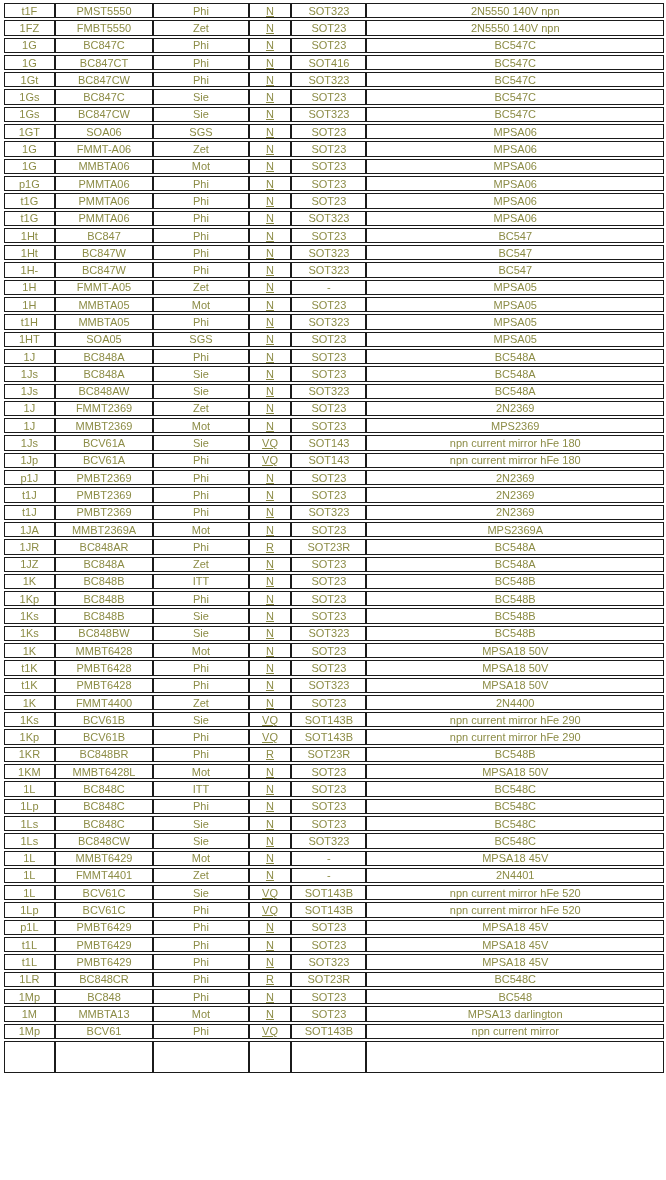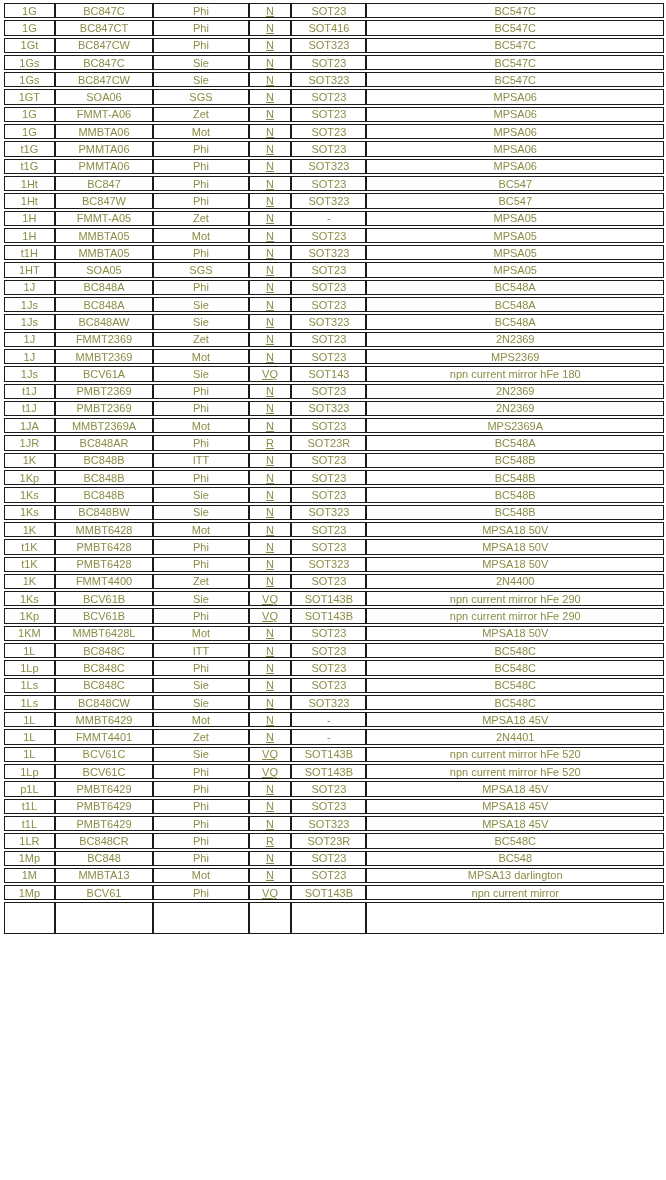--- a/index.html
+++ b/index.html
@@ -58,20 +58,36 @@
     <colgroup>
       <col class="c-code">
       <col class="c-device">
       <col class="c-mfr">
       <col class="c-pol">
       <col class="c-pkg">
       <col class="c-desc">
     </colgroup>
     <tbody>
         <tr>
+          <td>t1F</td>
+          <td>PMST5550</td>
+          <td>Phi</td>
+          <td><span class="pol-underline">N</span></td>
+          <td>SOT323</td>
+          <td>2N5550 140V npn</td>
+        </tr>
+        <tr>
+          <td>1FZ</td>
+          <td>FMBT5550</td>
+          <td>Zet</td>
+          <td><span class="pol-underline">N</span></td>
+          <td>SOT23</td>
+          <td>2N5550 140V npn</td>
+        </tr>
+        <tr>
           <td>1G</td>
           <td>BC847C</td>
           <td>Phi</td>
           <td><span class="pol-underline">N</span></td>
           <td>SOT23</td>
           <td>BC547C</td>
         </tr>
         <tr>
           <td>1G</td>
           <td>BC847CT</td>
@@ -122,20 +138,28 @@
         </tr>
         <tr>
           <td>1G</td>
           <td>MMBTA06</td>
           <td>Mot</td>
           <td><span class="pol-underline">N</span></td>
           <td>SOT23</td>
           <td>MPSA06</td>
         </tr>
         <tr>
+          <td>p1G</td>
+          <td>PMMTA06</td>
+          <td>Phi</td>
+          <td><span class="pol-underline">N</span></td>
+          <td>SOT23</td>
+          <td>MPSA06</td>
+        </tr>
+        <tr>
           <td>t1G</td>
           <td>PMMTA06</td>
           <td>Phi</td>
           <td><span class="pol-underline">N</span></td>
           <td>SOT23</td>
           <td>MPSA06</td>
         </tr>
         <tr>
           <td>t1G</td>
           <td>PMMTA06</td>
@@ -147,20 +171,28 @@
         <tr>
           <td>1Ht</td>
           <td>BC847</td>
           <td>Phi</td>
           <td><span class="pol-underline">N</span></td>
           <td>SOT23</td>
           <td>BC547</td>
         </tr>
         <tr>
           <td>1Ht</td>
+          <td>BC847W</td>
+          <td>Phi</td>
+          <td><span class="pol-underline">N</span></td>
+          <td>SOT323</td>
+          <td>BC547</td>
+        </tr>
+        <tr>
+          <td>1H-</td>
           <td>BC847W</td>
           <td>Phi</td>
           <td><span class="pol-underline">N</span></td>
           <td>SOT323</td>
           <td>BC547</td>
         </tr>
         <tr>
           <td>1H</td>
           <td>FMMT-A05</td>
           <td>Zet</td>
@@ -234,20 +266,36 @@
         </tr>
         <tr>
           <td>1Js</td>
           <td>BCV61A</td>
           <td>Sie</td>
           <td><span class="pol-underline">VQ</span></td>
           <td>SOT143</td>
           <td>npn current mirror hFe 180</td>
         </tr>
         <tr>
+          <td>1Jp</td>
+          <td>BCV61A</td>
+          <td>Phi</td>
+          <td><span class="pol-underline">VQ</span></td>
+          <td>SOT143</td>
+          <td>npn current mirror hFe 180</td>
+        </tr>
+        <tr>
+          <td>p1J</td>
+          <td>PMBT2369</td>
+          <td>Phi</td>
+          <td><span class="pol-underline">N</span></td>
+          <td>SOT23</td>
+          <td>2N2369</td>
+        </tr>
+        <tr>
           <td>t1J</td>
           <td>PMBT2369</td>
           <td>Phi</td>
           <td><span class="pol-underline">N</span></td>
           <td>SOT23</td>
           <td>2N2369</td>
         </tr>
         <tr>
           <td>t1J</td>
           <td>PMBT2369</td>
@@ -266,20 +314,28 @@
         </tr>
         <tr>
           <td>1JR</td>
           <td>BC848AR</td>
           <td>Phi</td>
           <td><span class="pol-underline">R</span></td>
           <td>SOT23R</td>
           <td>BC548A</td>
         </tr>
         <tr>
+          <td>1JZ</td>
+          <td>BC848A</td>
+          <td>Zet</td>
+          <td><span class="pol-underline">N</span></td>
+          <td>SOT23</td>
+          <td>BC548A</td>
+        </tr>
+        <tr>
           <td>1K</td>
           <td>BC848B</td>
           <td>ITT</td>
           <td><span class="pol-underline">N</span></td>
           <td>SOT23</td>
           <td>BC548B</td>
         </tr>
         <tr>
           <td>1Kp</td>
           <td>BC848B</td>
@@ -344,20 +400,28 @@
           <td>SOT143B</td>
           <td>npn current mirror hFe 290</td>
         </tr>
         <tr>
           <td>1Kp</td>
           <td>BCV61B</td>
           <td>Phi</td>
           <td><span class="pol-underline">VQ</span></td>
           <td>SOT143B</td>
           <td>npn current mirror hFe 290</td>
+        </tr>
+        <tr>
+          <td>1KR</td>
+          <td>BC848BR</td>
+          <td>Phi</td>
+          <td><span class="pol-underline">R</span></td>
+          <td>SOT23R</td>
+          <td>BC548B</td>
         </tr>
         <tr>
           <td>1KM</td>
           <td>MMBT6428L</td>
           <td>Mot</td>
           <td><span class="pol-underline">N</span></td>
           <td>SOT23</td>
           <td>MPSA18 50V</td>
         </tr>
         <tr>

